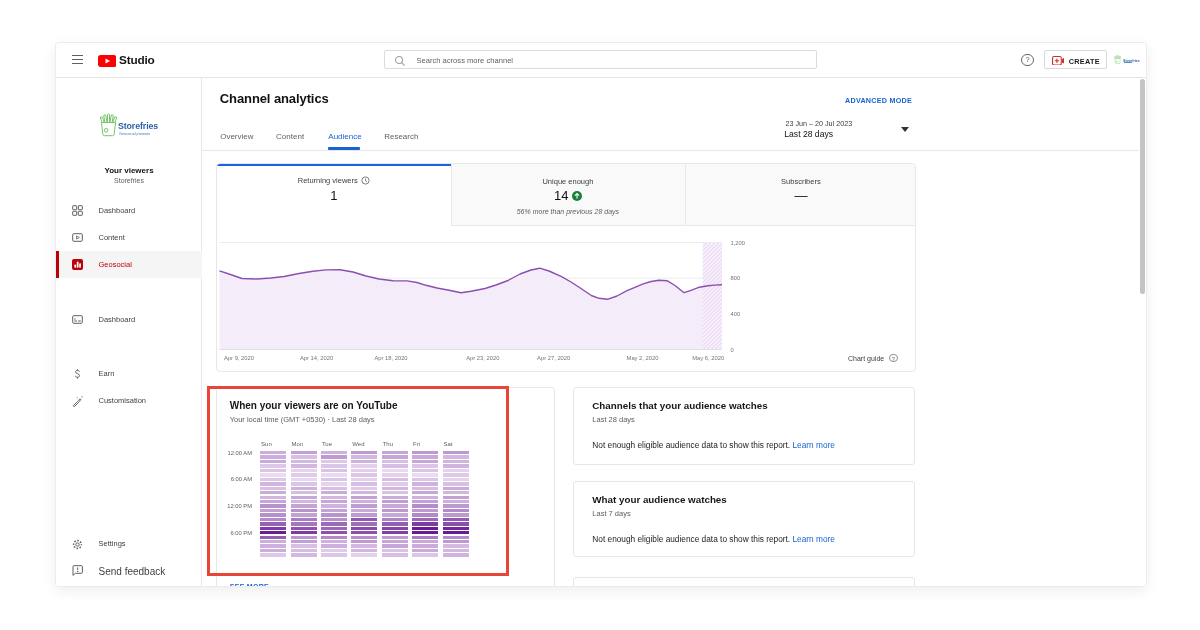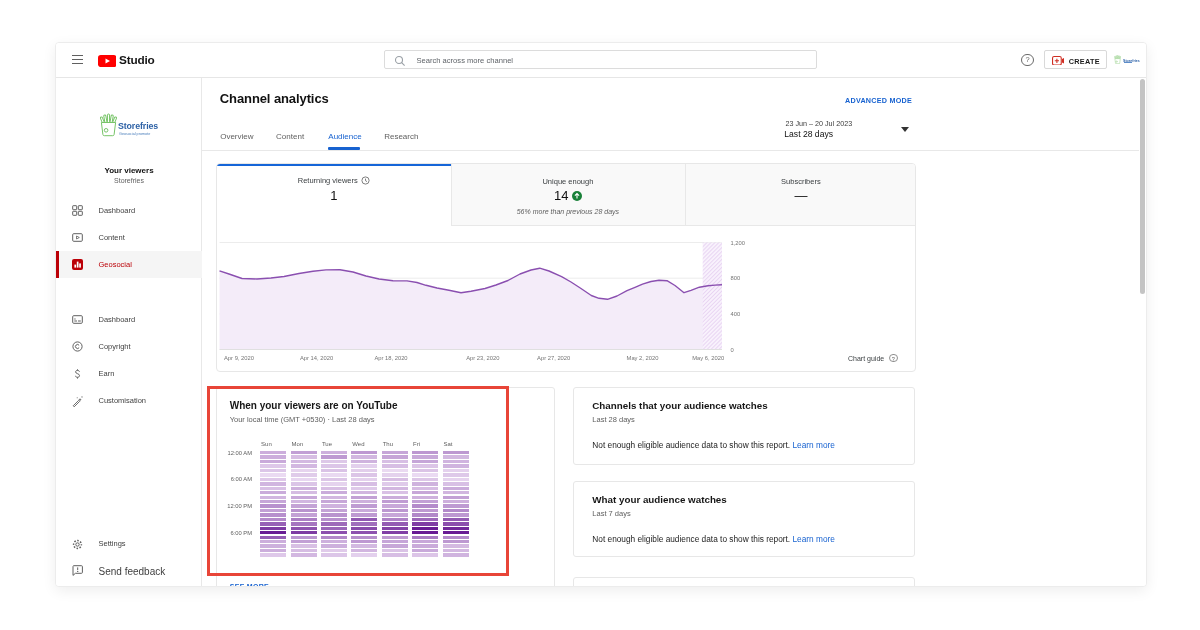--- a/index.html
+++ b/index.html
@@ -105,29 +105,20 @@
       <div style="position:absolute;left:0;top:227.9px;width:146px;height:27px;">
 <div style="position:absolute;left:15.5px;top:8px;width:11px;height:11px">
           <svg width="11" height="11" viewBox="0 0 11 11" fill="none">
             <rect x="0.7" y="1.7" width="9.6" height="7.6" rx="1" stroke="#606060"></rect>
             <line x1="2.3" y1="7" x2="5" y2="7" stroke="#606060"></line>
             <line x1="6" y1="7" x2="8.8" y2="7" stroke="#606060"></line>
             <line x1="2.3" y1="5" x2="3.6" y2="5" stroke="#606060"></line>
           </svg>
         </div>
 <div style="position:absolute;left:42.5px;top:8.8px;font-size:7.5px;color:#3f3f3f">Dashboard</div>
-      </div>
-      <div style="position:absolute;left:0;top:255.4px;width:146px;height:27px;">
-<div style="position:absolute;left:15.5px;top:8px;width:11px;height:11px">
-          <svg width="11" height="11" viewBox="0 0 11 11" fill="none">
-            <circle cx="5.5" cy="5.5" r="4.6" stroke="#606060"></circle>
-            <path d="M7.1 4.3 A2 2 0 1 0 7.1 6.7" stroke="#606060"></path>
-          </svg>
-        </div>
-<div style="position:absolute;left:42.5px;top:8.8px;font-size:7.5px;color:#3f3f3f">Copyright</div>
       </div>
       <div style="position:absolute;left:0;top:309.5px;width:146px;height:27px;">
 <div style="position:absolute;left:15.5px;top:8px;width:11px;height:11px">
           <svg width="11" height="11" viewBox="0 0 11 11" fill="none">
             <path d="M1.2 9.8 L6.6 4.4 L7.6 5.4 L2.2 10.8 Z" stroke="#606060" stroke-width="0.9"></path>
             <path d="M8 2 l0.5 1.2 1.2 0.5 -1.2 0.5 -0.5 1.2 -0.5 -1.2 -1.2 -0.5 1.2 -0.5 Z" fill="#606060"></path>
             <circle cx="10" cy="0.9" r="0.6" fill="#606060"></circle>
             <circle cx="5.2" cy="1.8" r="0.5" fill="#606060"></circle>
           </svg>
         </div>

